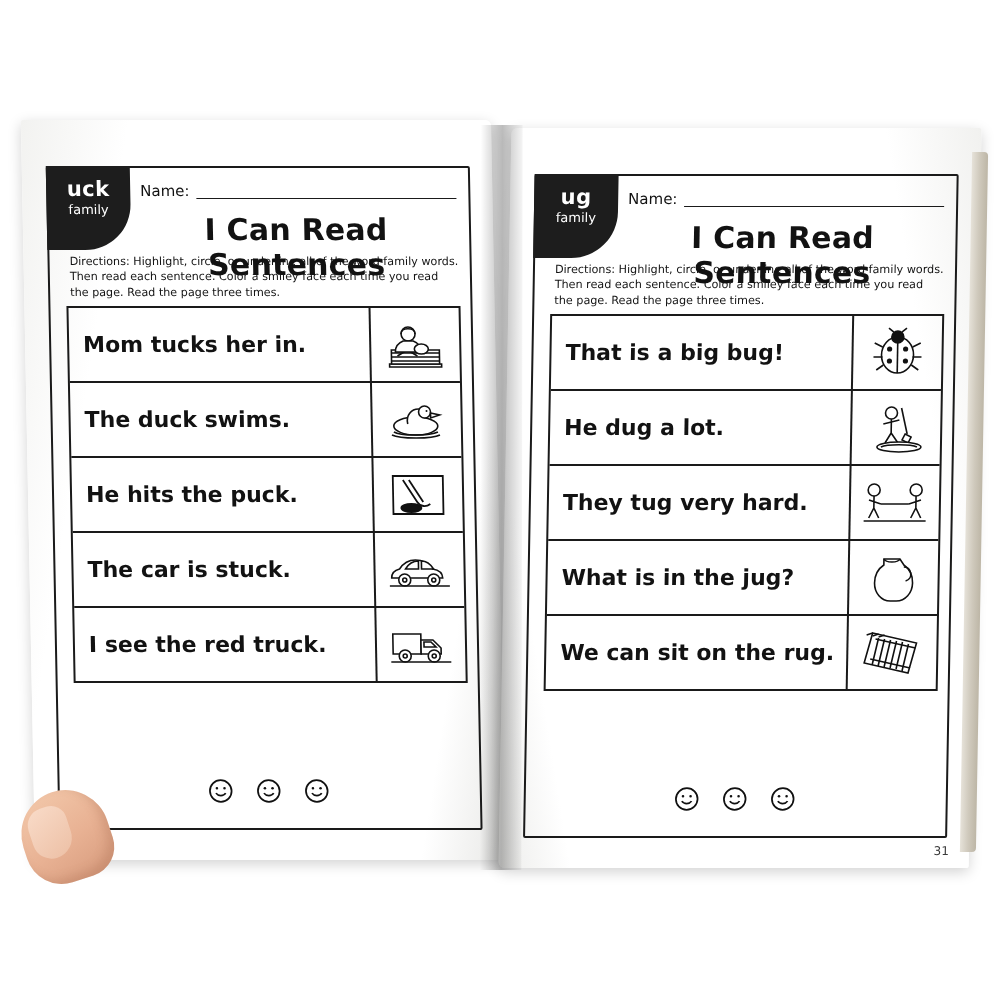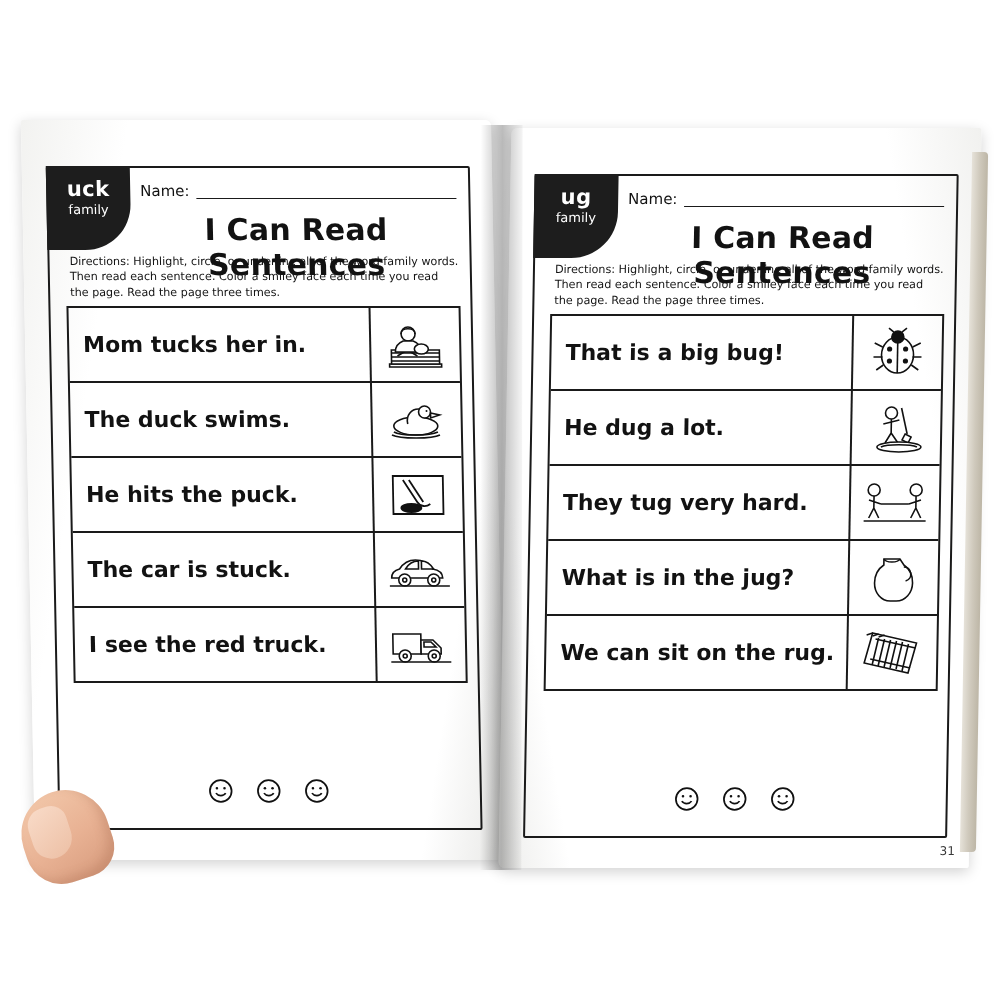--- a/index.html
+++ b/index.html
@@ -220,21 +220,21 @@
   .smiley { width: 26px; height: 26px; }
 
   .page-num {
     position: absolute;
     bottom: 10px;
     font-size: 12px;
     color: #3a3a3a;
     font-family: "DejaVu Sans", sans-serif;
   }
   .page-num.left { left: 14px; }
-  .page-num.right { right: 14px; margin-left: 30px; }
+  .page-num.right { right: 20px; margin-left: 30px; }
 </style>
 </head>
 <body>
 
 <div id="book-photo">
 
   <div class="page" id="page-left">
     <div class="sheet">
       <div class="frame"></div>
 

